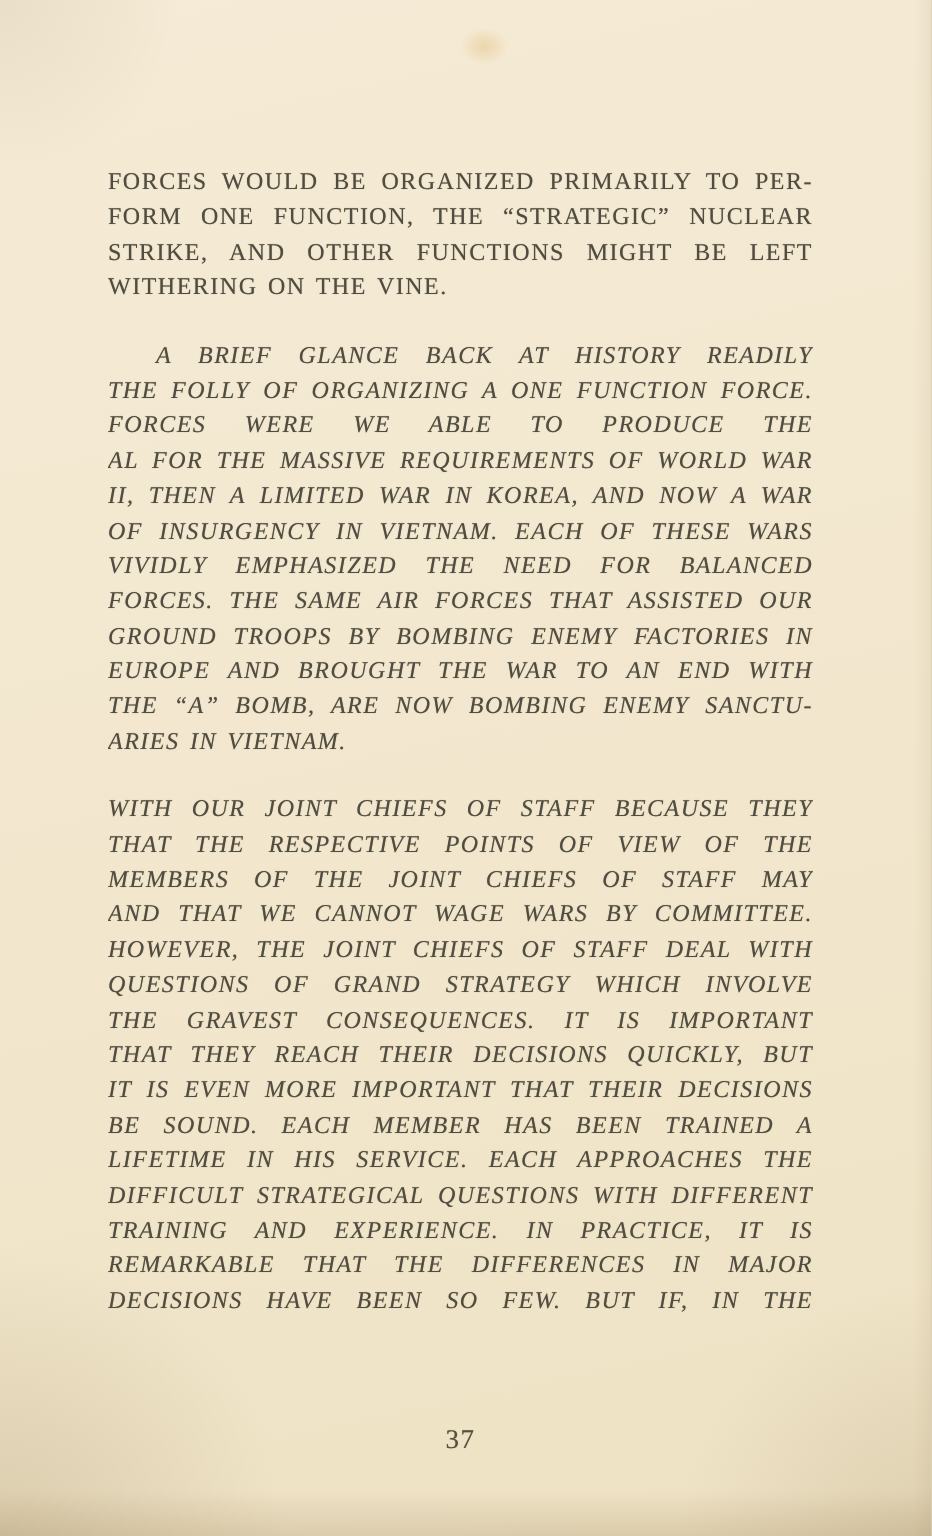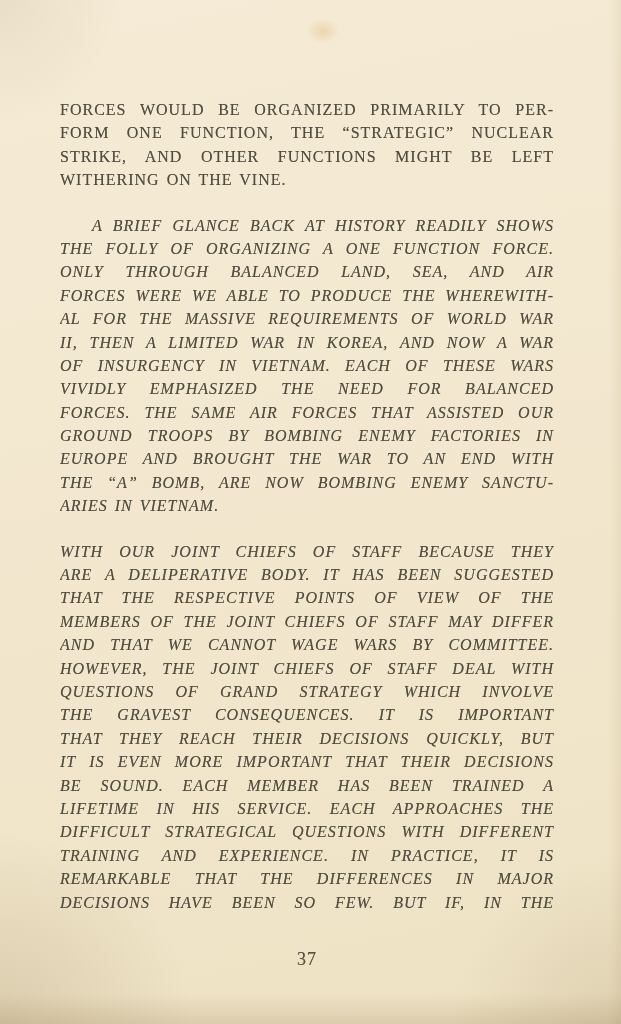--- a/index.html
+++ b/index.html
@@ -32,21 +32,21 @@
     background: radial-gradient(ellipse at center, rgba(224,182,110,0.40), rgba(224,182,110,0) 70%);
   }
   .text-block {
     position: absolute;
     left: 56px;
     top: 94px;
     width: 502px;
     color: #504c3f;
     text-shadow: 0 0 0.6px rgba(80,76,62,0.55);
   }
-  .para { margin: 4px; }
+  .para { margin: 16px; }
   .para + .para { margin-top: 22px; font-style: italic; }
   .line {
     font-size: 16px;
     line-height: 23.4px;
     height: 23.4px;
     letter-spacing: 1px;
     word-spacing: 2px;
     text-align: justify;
     text-align-last: justify;
     text-justify: inter-word;
@@ -74,35 +74,33 @@
   <div class="text-block" id="text-block">
       <div class="para">
         <div class="line">FORCES WOULD BE ORGANIZED PRIMARILY TO PER-</div>
         <div class="line">FORM ONE FUNCTION, THE “STRATEGIC” NUCLEAR</div>
         <div class="line">STRIKE, AND OTHER FUNCTIONS MIGHT BE LEFT</div>
         <div class="line endline">WITHERING ON THE VINE.</div>
       </div>
       <div class="para">
         <div class="line indent">A BRIEF GLANCE BACK AT HISTORY READILY SHOWS</div>
         <div class="line">THE FOLLY OF ORGANIZING A ONE FUNCTION FORCE.</div>
-        <div class="line">ONLY THROUGH BALANCED LAND, SEA, AND AIR</div>
         <div class="line">FORCES WERE WE ABLE TO PRODUCE THE WHEREWITH-</div>
         <div class="line">AL FOR THE MASSIVE REQUIREMENTS OF WORLD WAR</div>
         <div class="line">II, THEN A LIMITED WAR IN KOREA, AND NOW A WAR</div>
         <div class="line">OF INSURGENCY IN VIETNAM. EACH OF THESE WARS</div>
         <div class="line">VIVIDLY EMPHASIZED THE NEED FOR BALANCED</div>
         <div class="line">FORCES. THE SAME AIR FORCES THAT ASSISTED OUR</div>
         <div class="line">GROUND TROOPS BY BOMBING ENEMY FACTORIES IN</div>
         <div class="line">EUROPE AND BROUGHT THE WAR TO AN END WITH</div>
         <div class="line">THE “A” BOMB, ARE NOW BOMBING ENEMY SANCTU-</div>
         <div class="line endline">ARIES IN VIETNAM.</div>
       </div>
       <div class="para">
         <div class="line">WITH OUR JOINT CHIEFS OF STAFF BECAUSE THEY</div>
-        <div class="line">ARE A DELIPERATIVE BODY. IT HAS BEEN SUGGESTED</div>
         <div class="line">THAT THE RESPECTIVE POINTS OF VIEW OF THE</div>
         <div class="line">MEMBERS OF THE JOINT CHIEFS OF STAFF MAY DIFFER</div>
         <div class="line">AND THAT WE CANNOT WAGE WARS BY COMMITTEE.</div>
         <div class="line">HOWEVER, THE JOINT CHIEFS OF STAFF DEAL WITH</div>
         <div class="line">QUESTIONS OF GRAND STRATEGY WHICH INVOLVE</div>
         <div class="line">THE GRAVEST CONSEQUENCES. IT IS IMPORTANT</div>
         <div class="line">THAT THEY REACH THEIR DECISIONS QUICKLY, BUT</div>
         <div class="line">IT IS EVEN MORE IMPORTANT THAT THEIR DECISIONS</div>
         <div class="line">BE SOUND. EACH MEMBER HAS BEEN TRAINED A</div>
         <div class="line">LIFETIME IN HIS SERVICE. EACH APPROACHES THE</div>

